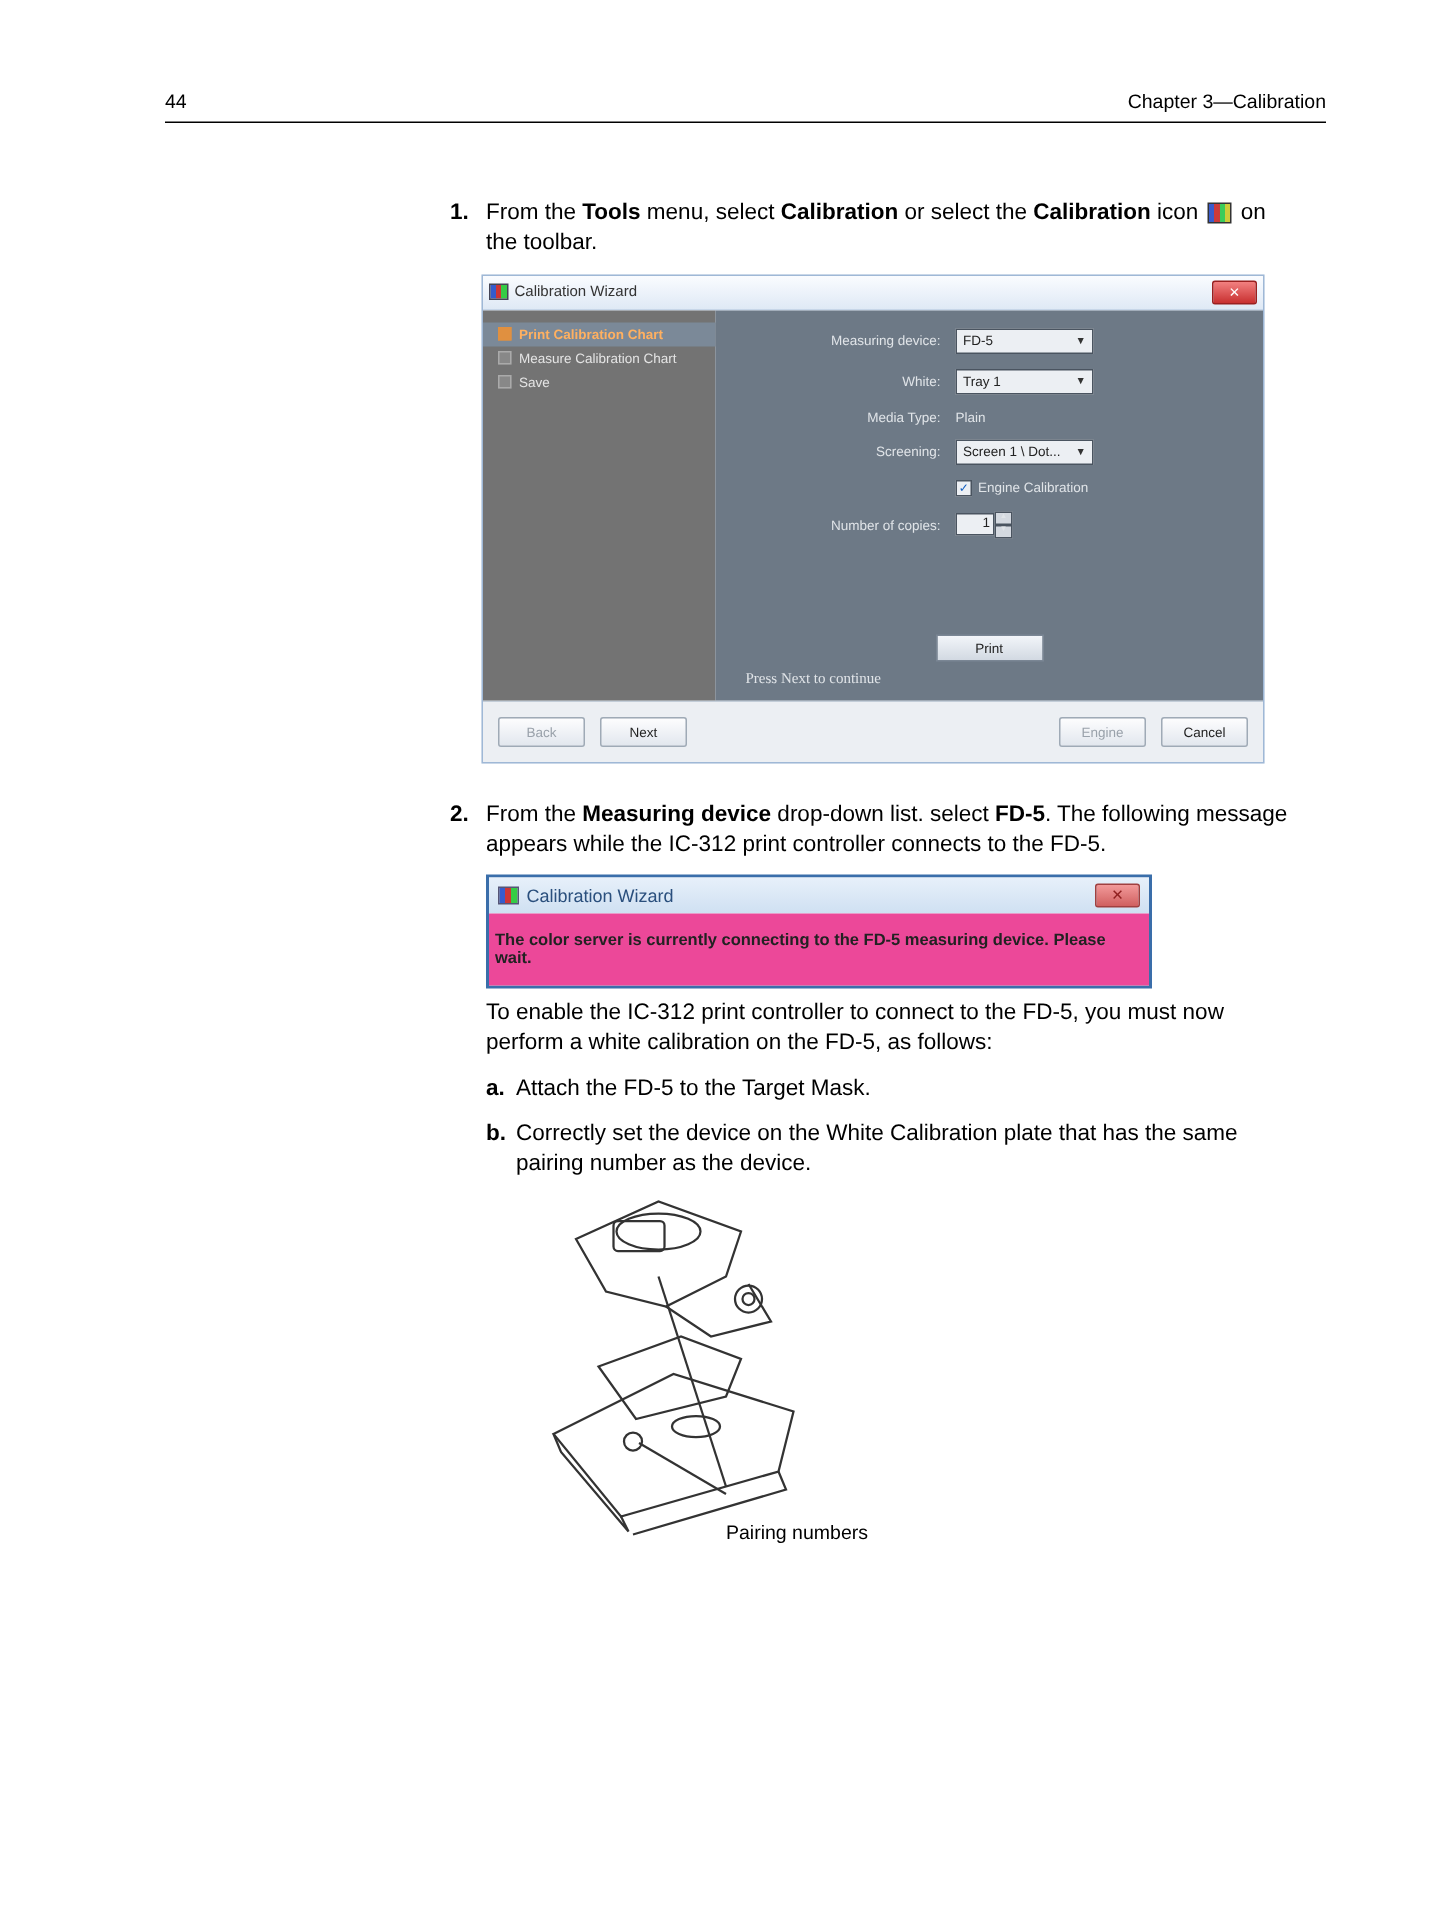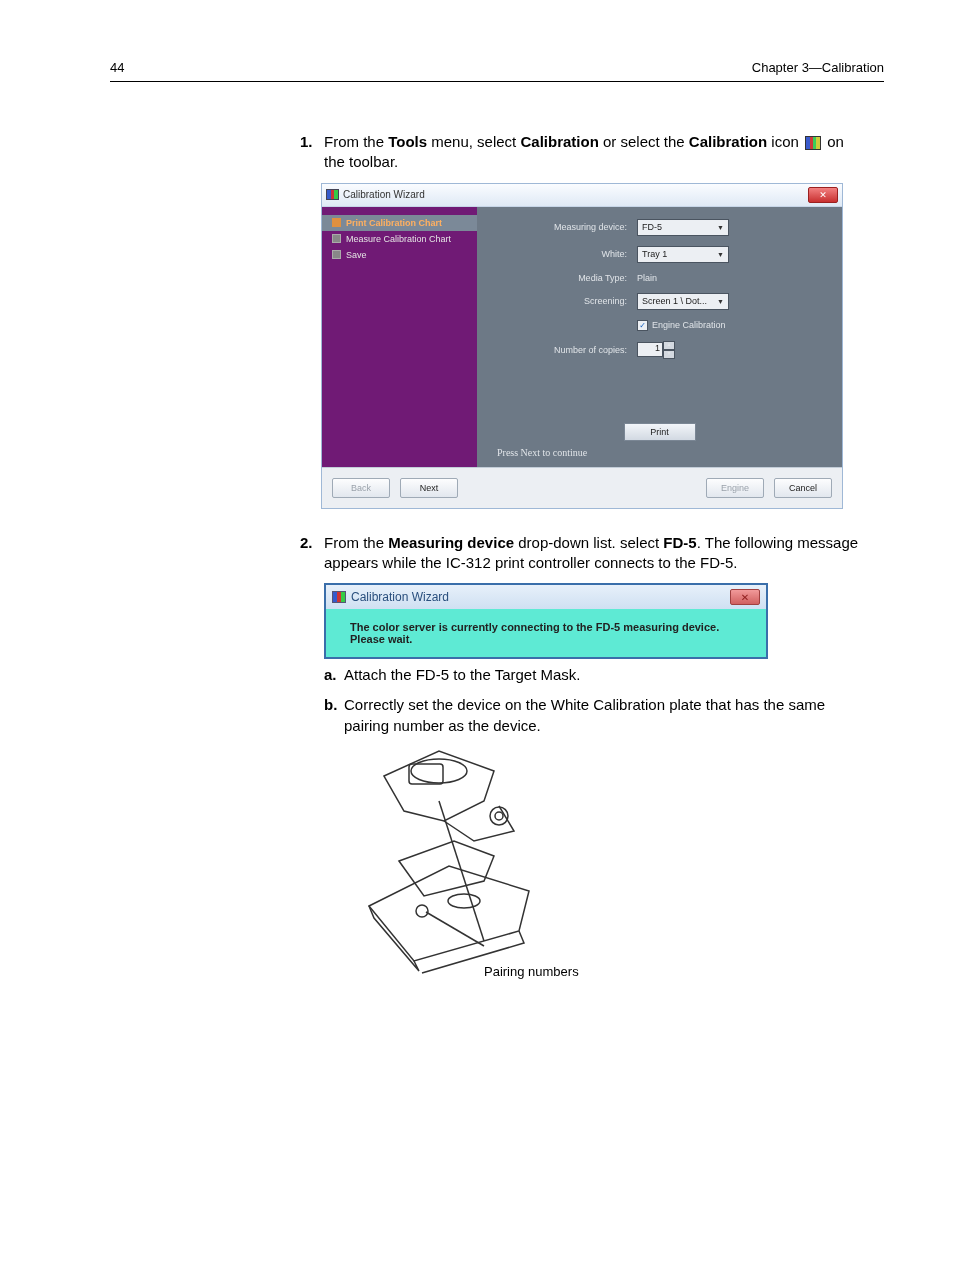--- a/index.html
+++ b/index.html
@@ -83,21 +83,21 @@
     color: #fff;
     font-size: 9px;
     display: flex; align-items: center; justify-content: center;
   }
   .dialog1-body {
     display: flex;
     min-height: 260px;
   }
   .dialog1-steps {
     width: 155px;
-    background: #701a75;
+    background: #737373;
     color: #e4e4e4;
     padding: 8px 0;
   }
   .wiz-item {
     padding: 3px 10px;
     display: flex; align-items: center; gap: 5px;
     font-size: 9px;
   }
   .wiz-item.active {
     background: #7b8998;
@@ -204,22 +204,22 @@
   }
   .dialog2-close {
     width: 28px; height: 14px;
     background: linear-gradient(#f29a9a,#d06060);
     border: 1px solid #a04040;
     border-radius: 2px;
     color: #902020; font-size: 10px;
     display: flex; align-items: center; justify-content: center;
   }
   .dialog2-body {
-    background: #5eead4;
-    padding: 12px 24px;
+    background: #ec4899;
+    padding: 12px 4px;
     font-weight: bold;
     color: #222;
     font-size: 11px;
     text-align: left;
   }
 
   .para {
     font-size: 15px;
     line-height: 1.35;
     margin: 6px 0 10px 24px;
@@ -361,20 +361,21 @@
       <div class="dialog2-titlebar">
         <div class="dialog2-title-left">
           <span class="dialog2-icon"></span>
           <span>Calibration Wizard</span>
         </div>
         <div class="dialog2-close">✕</div>
       </div>
       <div class="dialog2-body">The color server is currently connecting to the FD-5 measuring device. Please wait.</div>
     </div>
 
+    <div class="para">To enable the IC-312 print controller to connect to the FD-5, you must now perform a white calibration on the FD-5, as follows:</div>
 
     <div class="sublist">
       <div class="sub">
         <div class="sub-letter">a.</div>
         <div>Attach the FD-5 to the Target Mask.</div>
       </div>
       <div class="sub">
         <div class="sub-letter">b.</div>
         <div>Correctly set the device on the White Calibration plate that has the same pairing number as the device.</div>
       </div>

